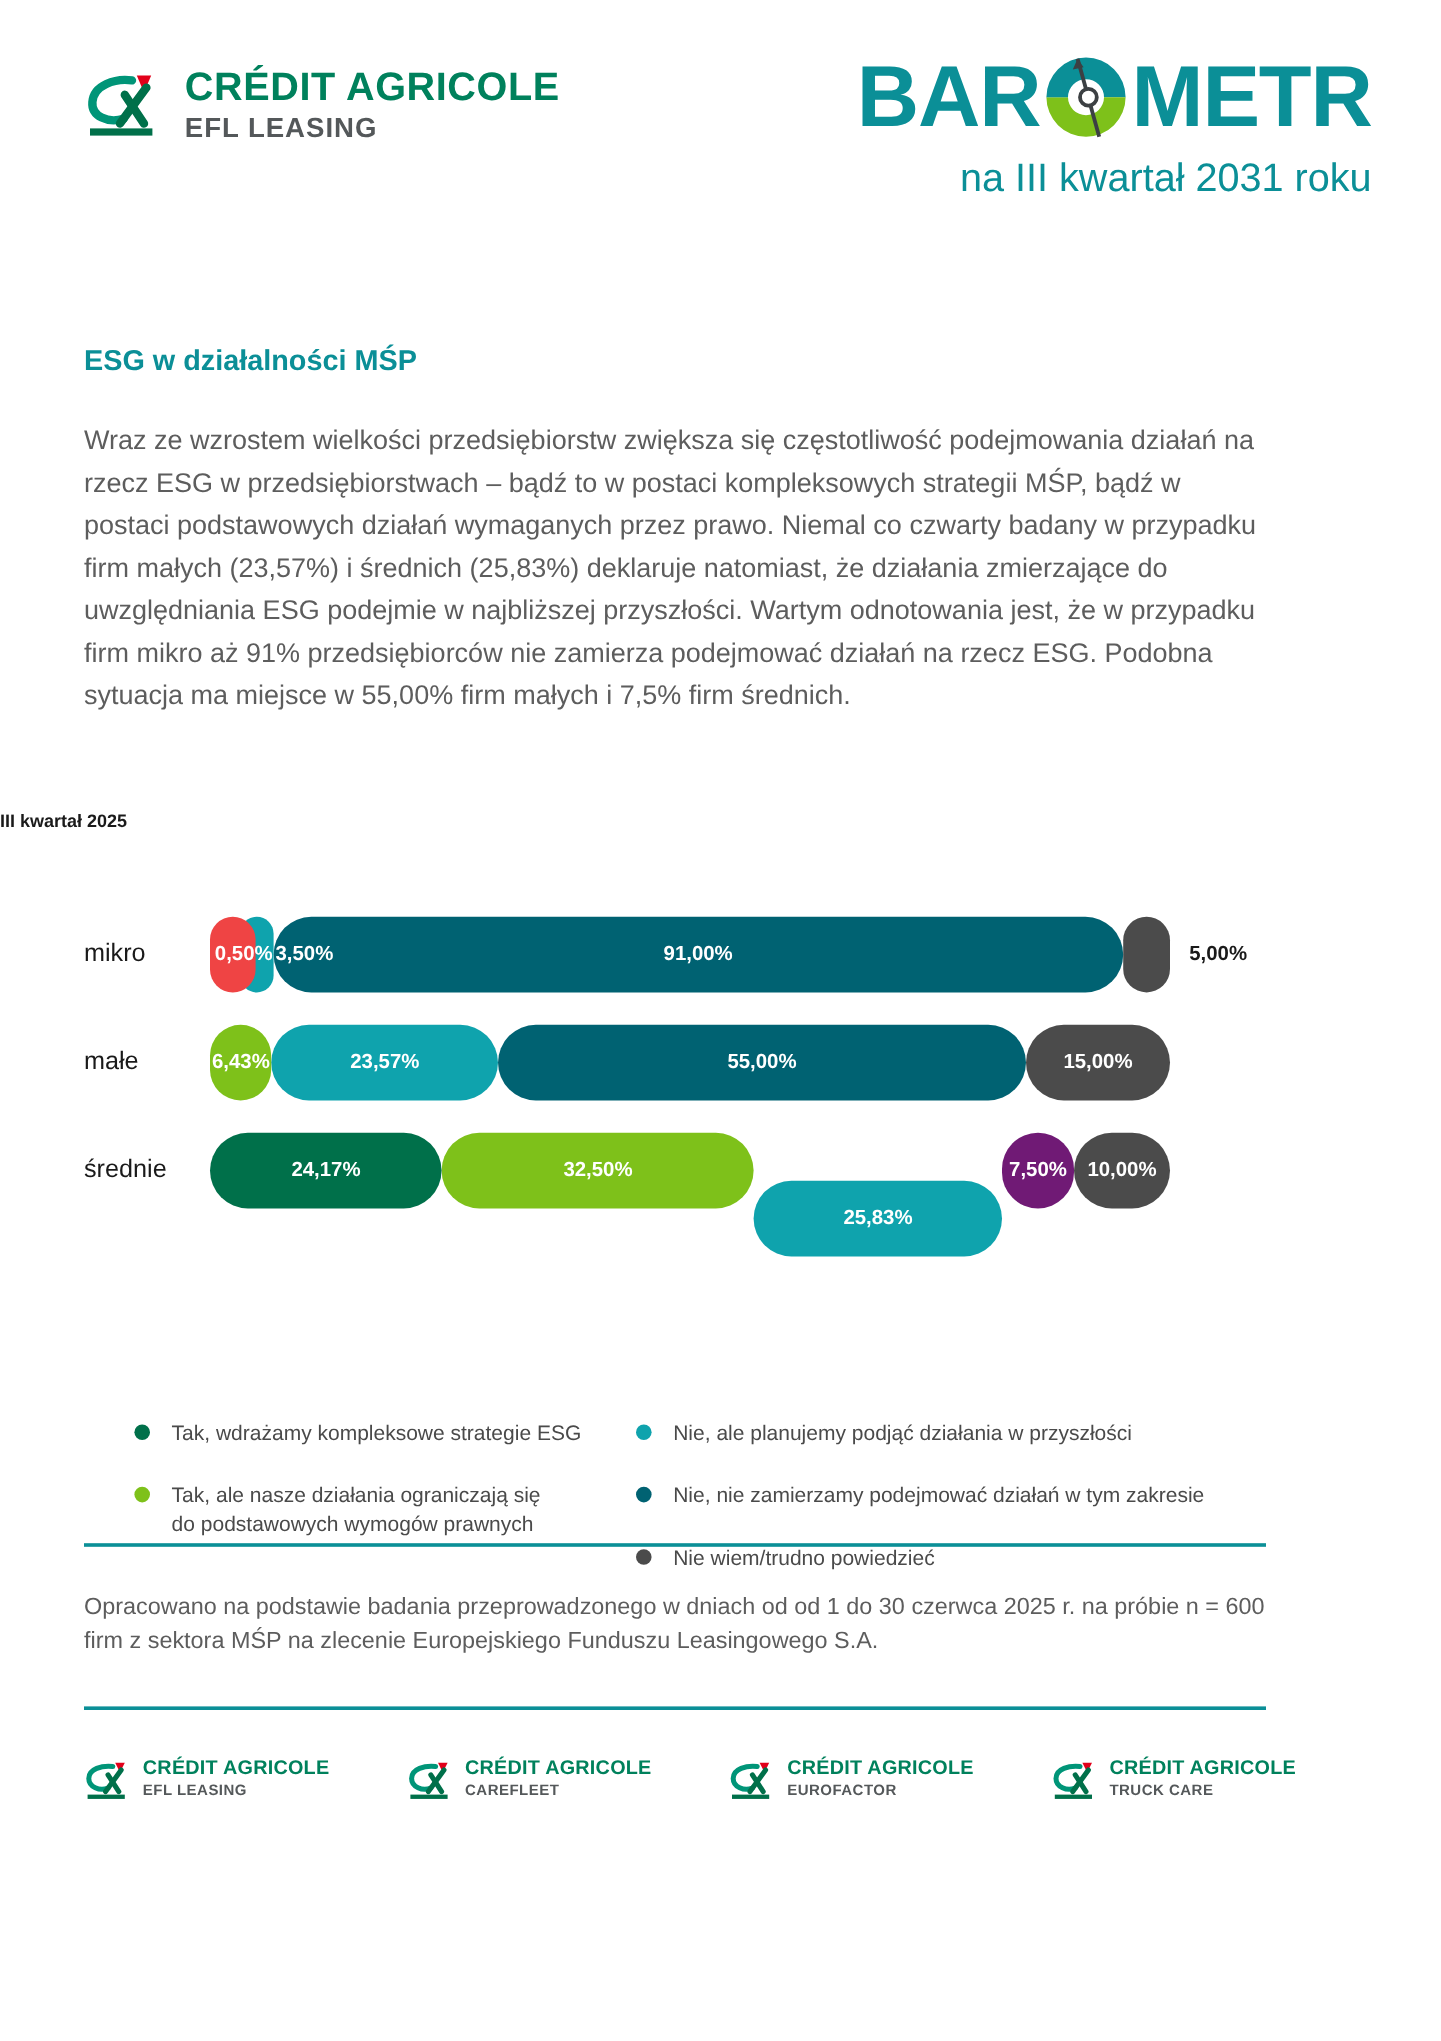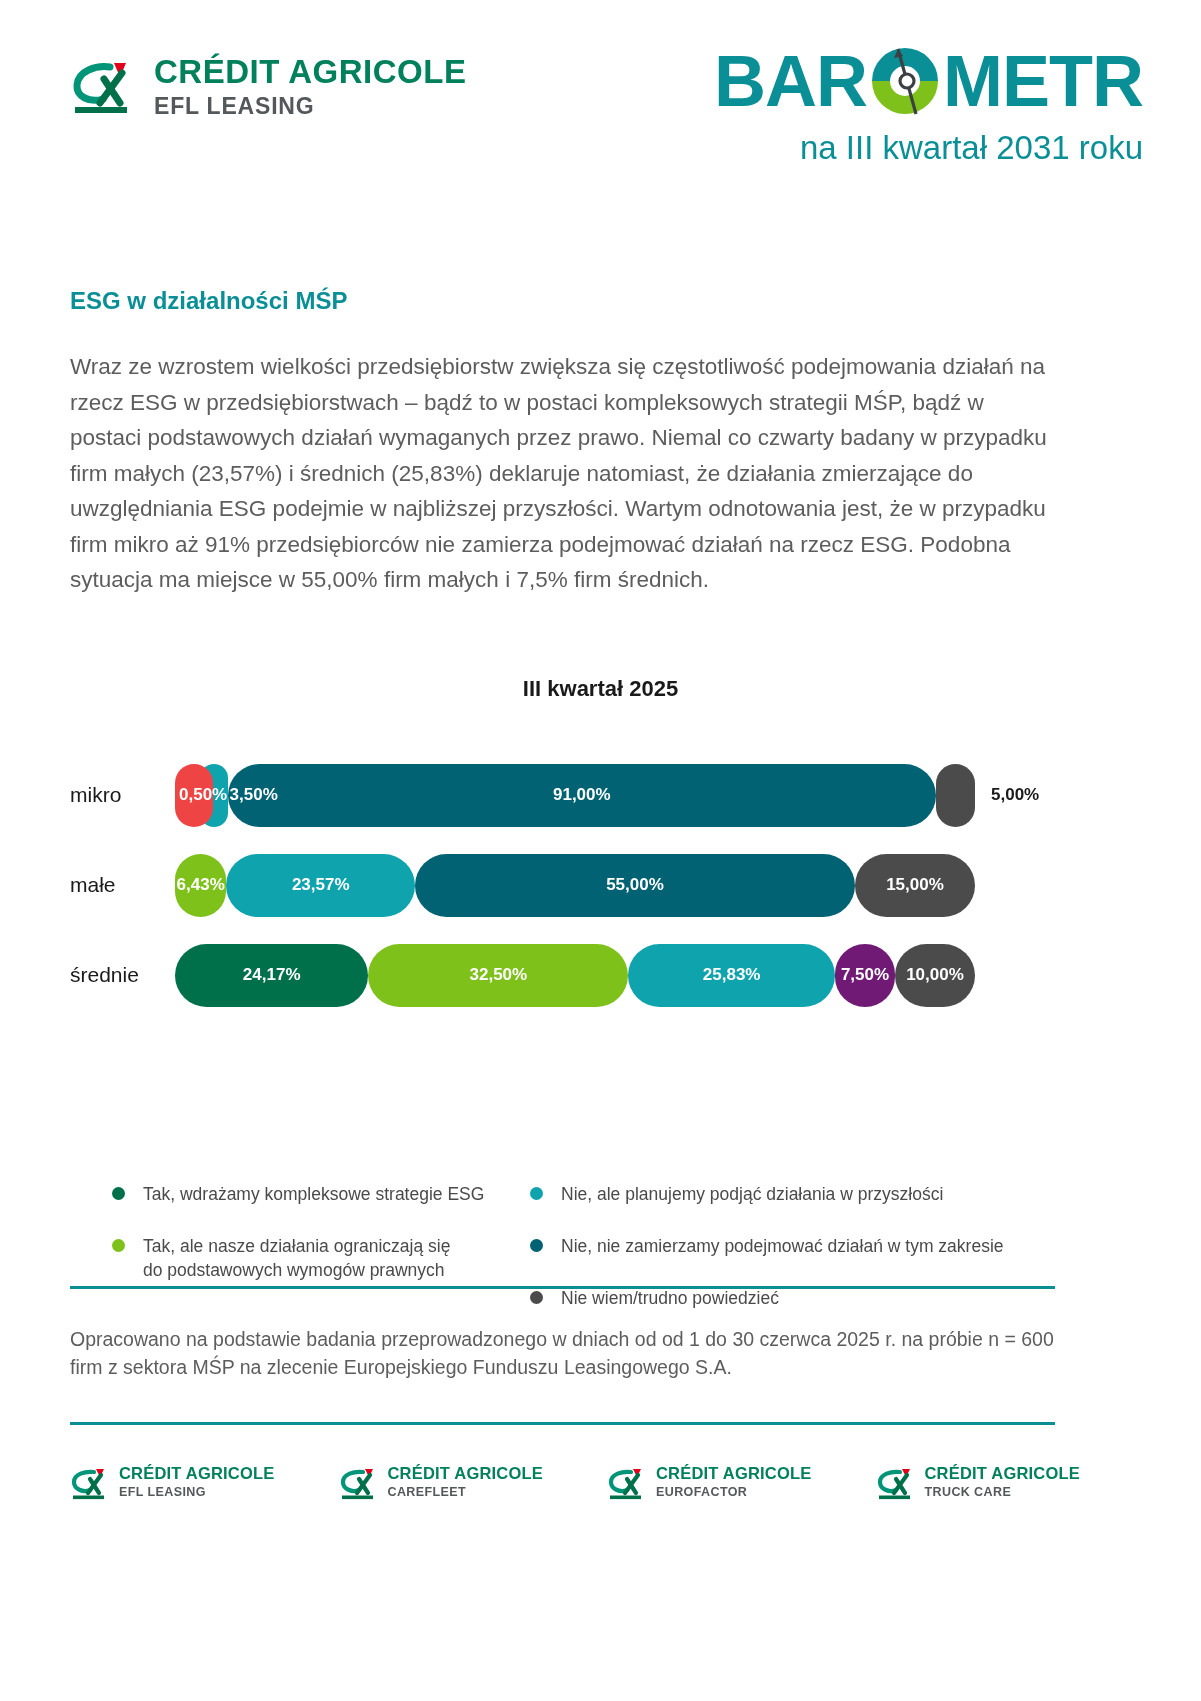--- a/index.html
+++ b/index.html
@@ -109,22 +109,22 @@
     font-size: 22.5px;
     line-height: 35.5px;
     color: #5d5d5d;
   }
 
   
   .chart-title {
     position: absolute;
     left: 0; top: 676px;
     width: 1201px;
-    text-align: center;
-    font-size: 22px;
+    text-align: left;
+    font-size: 15px;
     font-weight: bold;
     color: #1a1a1a;
   }
   .chart {
     position: absolute;
     left: 70px; top: 750px;
     width: 1010px;
   }
   .bar-row {
     position: relative;
@@ -339,21 +339,21 @@
       </div>
       <div class="bar-row">
         <div class="bar-label">średnie</div>
         <div class="bar-track">
           <div class="seg-box" style="left: 720px; width: 80px; background: rgb(75, 75, 75); z-index: 1;">
             <span>10,00%</span>
           </div>
           <div class="seg-box" style="left: 660px; width: 60px; background: #701a75; z-index: 2;">
             <span>7,50%</span>
           </div>
-          <div class="seg-box" style="left: 453.36px; width: 206.64px; background: rgb(15, 163, 173); z-index: 3;">
+          <div class="seg-box" style="left: 453.36px; width: 206.64px; background: rgb(15, 163, 173); z-index: 3; margin-top: 40px;">
             <span>25,83%</span>
           </div>
           <div class="seg-box" style="left: 193.36px; width: 260px; background: rgb(126, 193, 26); z-index: 4;">
             <span>32,50%</span>
           </div>
           <div class="seg-box" style="left: 0px; width: 193.36px; background: rgb(0, 112, 74); z-index: 5;">
             <span>24,17%</span>
           </div>
         </div>
       </div>

